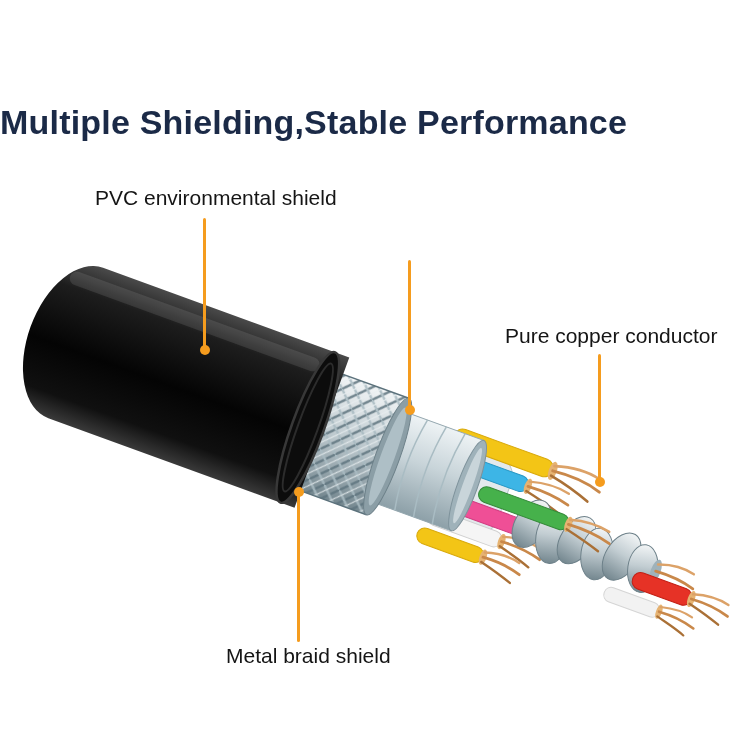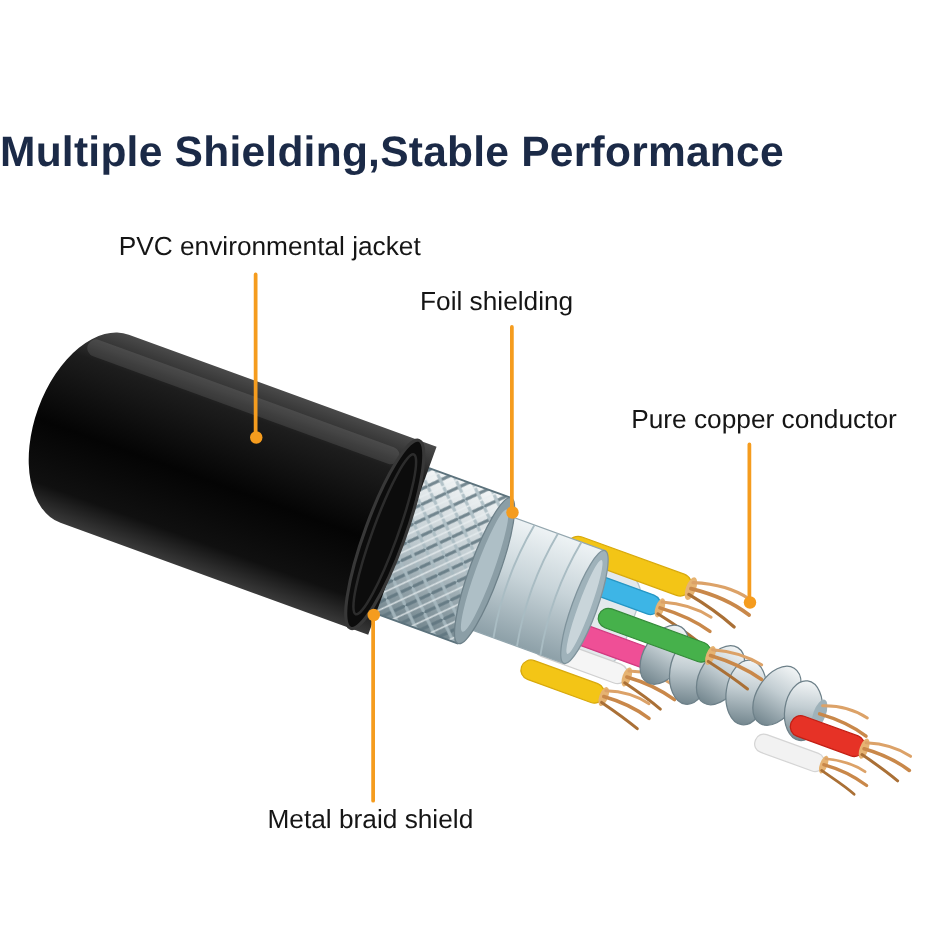--- a/index.html
+++ b/index.html
@@ -12,21 +12,21 @@
   .title{
     position:absolute;top:80px;left:0;right:0;
     font-size:34px;font-weight:800;color:#1b2a47;letter-spacing:0.2px;
   }
   .callout{
     position:absolute;font-size:21px;color:#151515;white-space:nowrap;
   }
   #label-jacket{left:95px;top:186px;}
   #label-foil{left:336px;top:230px;}
   #label-conductor{left:505px;top:324px;}
-  #label-braid{left:214px;top:644px;}
+  #label-braid{left:226px;top:644px;}
   .leader{
     position:absolute;width:3px;background:#F59C1E;border-radius:2px;
   }
   #leader-jacket{left:203px;top:218px;height:132px;}
   #leader-foil{left:408px;top:260px;height:150px;}
   #leader-conductor{left:598px;top:354px;height:128px;}
   #leader-braid{left:297px;top:492px;height:150px;}
   .dot{
     position:absolute;left:-3.5px;width:10px;height:10px;border-radius:50%;
     background:#F59C1E;
@@ -170,22 +170,21 @@
         <path d="M300 -80 H38 A48 80 0 0 0 38 80 H300 Z" fill="url(#gJacket)"></path>
         <rect x="10" y="-68" width="265" height="14" rx="7" fill="#ffffff" opacity="0.10"></rect>
         <ellipse cx="285" cy="0" rx="16" ry="80" fill="#0c0c0c" stroke="#383838" stroke-width="2.5"></ellipse>
         <ellipse cx="285" cy="0" rx="10" ry="68" fill="none" stroke="#2c2c2c" stroke-width="2"></ellipse>
       </g>
     </g>
   </svg>
 
   <h1 class="title">Multiple Shielding,Stable Performance</h1>
 
-  <div class="callout" id="label-jacket">PVC environmental jacket</div>
-  <div class="callout" id="label-foil">Foil shielding</div>
+  <div class="callout" id="label-jacket">PVC environmental shield</div>
   <div class="callout" id="label-conductor">Pure copper conductor</div>
   <div class="callout" id="label-braid">Metal braid shield</div>
 
   <div class="leader" id="leader-jacket">
     <span class="dot dot-bottom"></span>
   </div>
   <div class="leader" id="leader-foil">
     <span class="dot dot-bottom"></span>
   </div>
   <div class="leader" id="leader-conductor">

